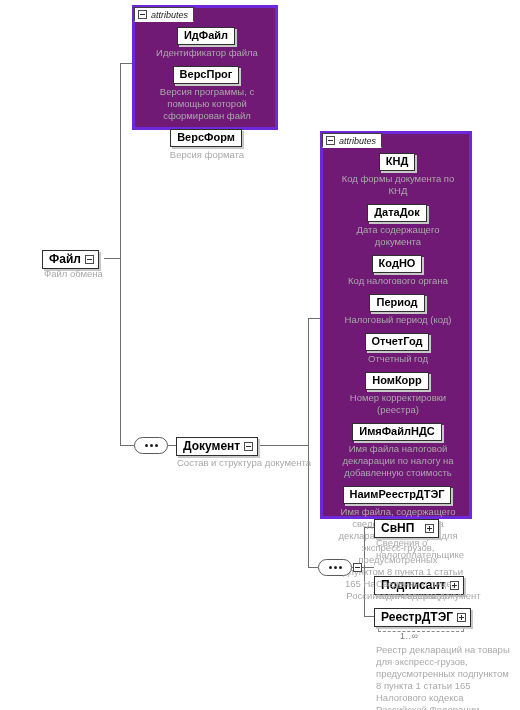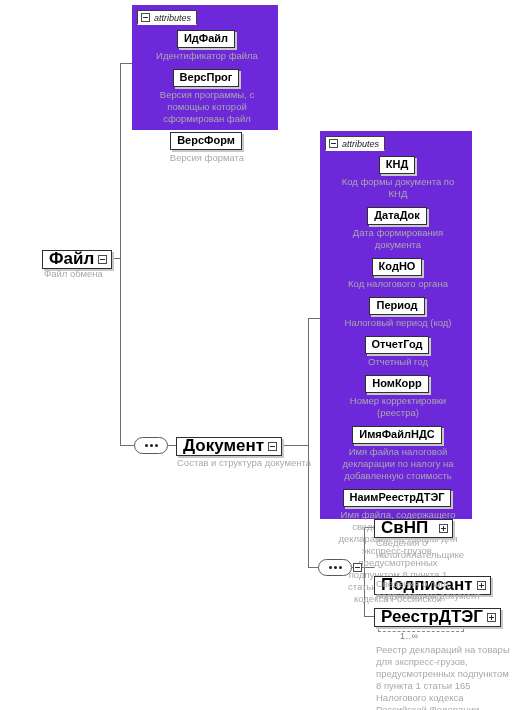--- a/index.html
+++ b/index.html
@@ -30,22 +30,22 @@
   .line-v {
     position: absolute;
     width: 0;
     border-left: 1px solid #6e6e6e;
   }
 
   
   .attr-panel {
     position: absolute;
     box-sizing: border-box;
-    border: 6px solid #6d28d9;
-    background: #6d28d9;
+    border: 3px solid #6d28d9;
+    background: #701a75;
   }
   .attr-tab {
     position: absolute;
     top: -1px;
     left: -1px;
     box-sizing: border-box;
     border: 1px solid #3d3d3d;
     border-bottom: 1px solid #ffffff;
     background: #ffffff;
     height: 15px;
@@ -120,21 +120,21 @@
   .node {
     position: absolute;
     box-sizing: border-box;
     border: 1px solid #2e2e2e;
     background: #ffffff;
     box-shadow: 2px 2px 0 0 #c8c8c8;
     display: flex;
     align-items: center;
     gap: 4px;
     padding: 1px 4px 2px 6px;
-    font-size: 17px;
+    font-size: 12px;
     font-weight: bold;
     color: #000000;
     line-height: 14px;
     white-space: nowrap;
   }
   
   .repeat-shadow {
     position: absolute;
     box-sizing: border-box;
     border: 1px dashed #8a8a8a;
@@ -246,21 +246,21 @@
       <span>attributes</span>
     </div>
     <div class="attr-body">
       <div class="attr-row">
         <span class="chip">КНД</span>
       </div>
       <div class="desc">Код формы документа по КНД</div>
       <div class="attr-row">
         <span class="chip">ДатаДок</span>
       </div>
-      <div class="desc">Дата формирования документа</div>
+      <div class="desc">Дата содержащего документа</div>
       <div class="attr-row">
         <span class="chip">КодНО</span>
       </div>
       <div class="desc">Код налогового органа</div>
       <div class="attr-row">
         <span class="chip">Период</span>
       </div>
       <div class="desc">Налоговый период (код)</div>
       <div class="attr-row">
         <span class="chip">ОтчетГод</span>

